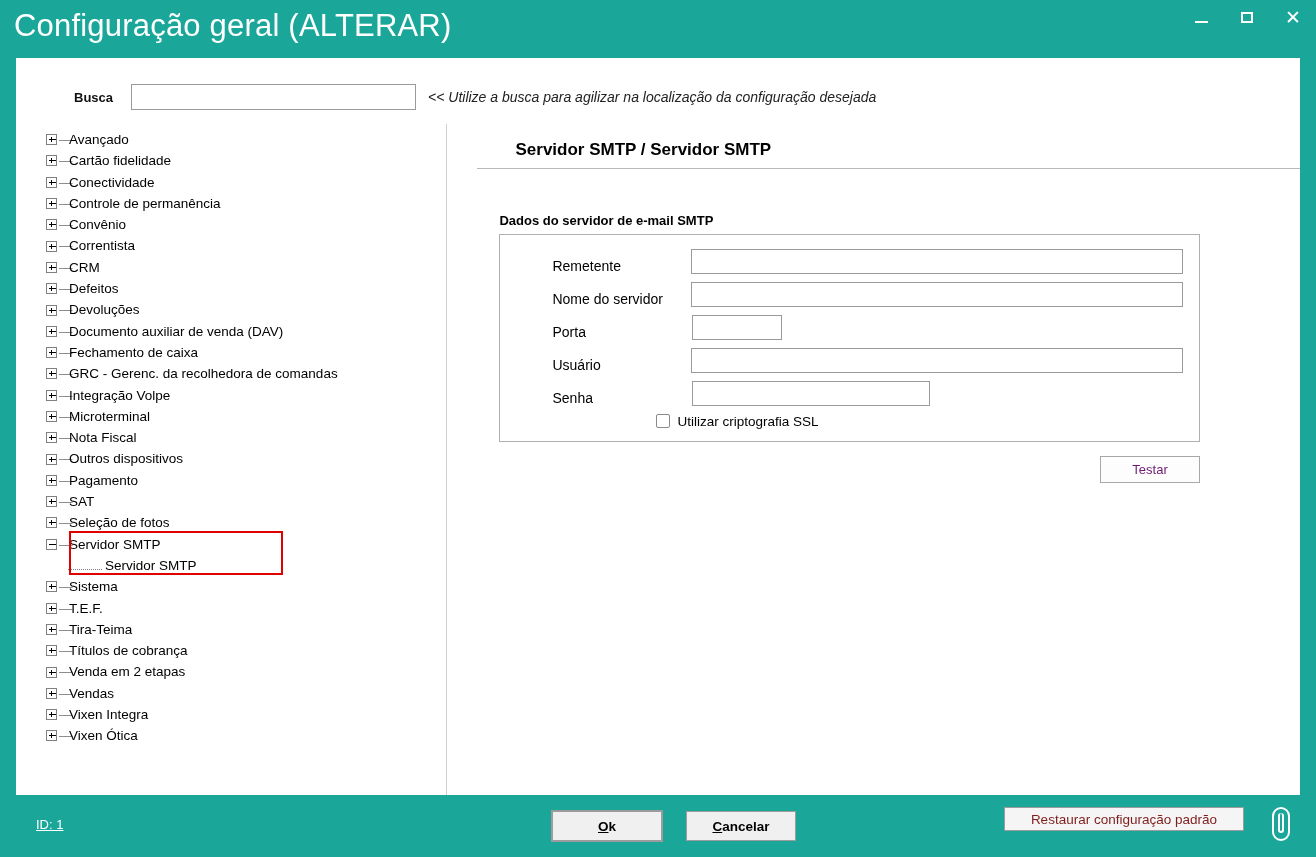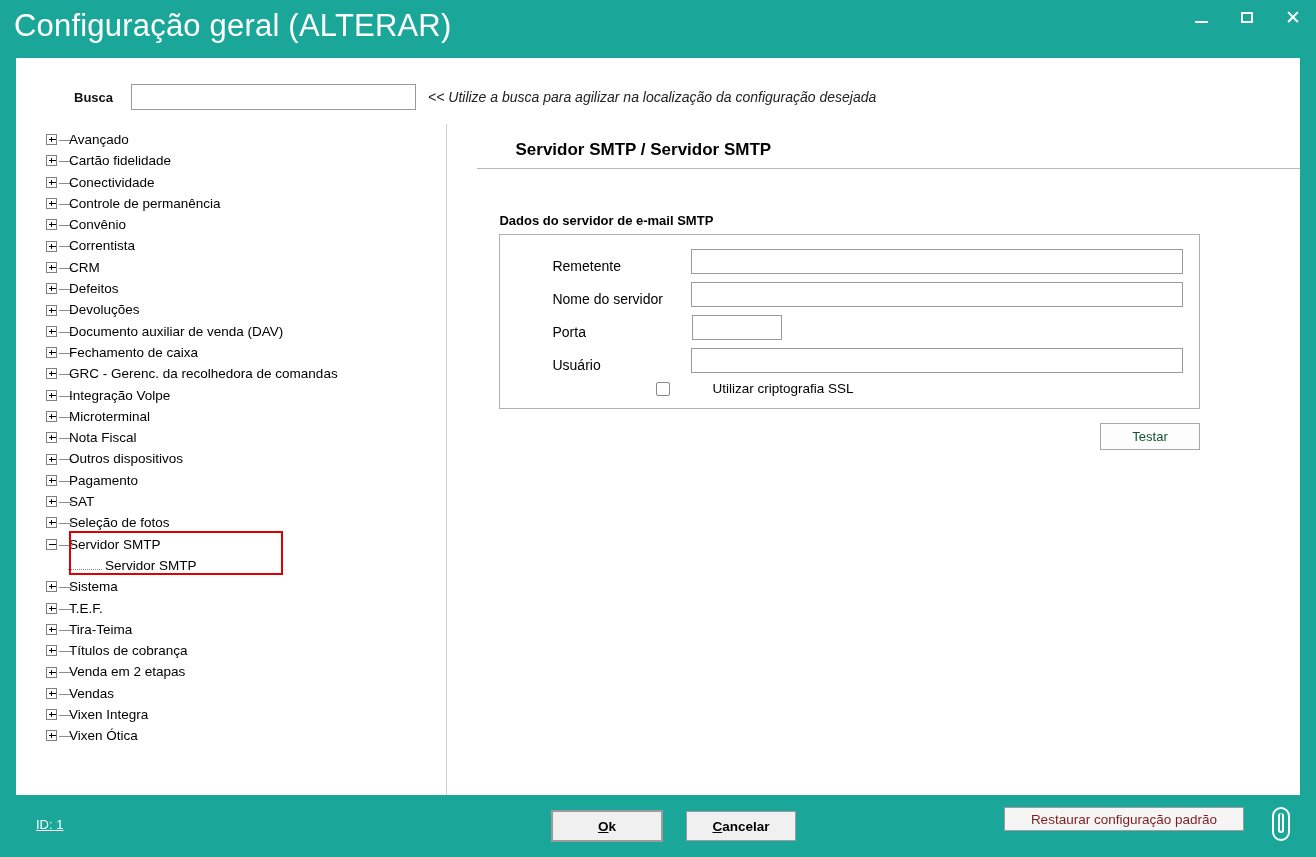--- a/index.html
+++ b/index.html
@@ -226,24 +226,23 @@
     background: #fff;
     font-size: 13px;
     padding: 2px 4px;
     font-family: "Liberation Sans", sans-serif;
   }
   .w-wide { width: 496px; }
   .w-small { width: 90px; }
   .w-mid { width: 238px; }
   .check-row {
     display: flex;
-    align-items: flex-end;
+    align-items: flex-start;
     margin-top: 6px;
     padding-left: 140px;
-    gap: 35px;
   }
   .checkbox {
     width: 14px; height: 14px;
     border: 1px solid #8a8a8a;
     border-radius: 2px;
     background: #fff;
     margin-right: 7px;
     flex: 0 0 auto;
   }
   .check-label { font-size: 13.5px; color: #000; }
@@ -251,21 +250,21 @@
     display: flex;
     justify-content: flex-end;
     margin-top: 14px;
     margin-right: 100px;
   }
   .btn {
     background: #fdfdfd;
     border: 1px solid #a8a8a8;
     font-size: 13px;
     font-family: "Liberation Sans", sans-serif;
-    color: #14532d;
+    color: #701a75;
     height: 27px;
     min-width: 100px;
     cursor: default;
   }
   
   .footer {
     flex: 0 0 auto;
     height: 62px;
     position: relative;
   }
@@ -526,20 +525,24 @@
                 <input type="text" class="field-input w-wide" style="">
               </div>
               <div class="field-row">
                 <div class="field-label">Porta</div>
                 <input type="text" class="field-input w-small" style="">
               </div>
               <div class="field-row">
                 <div class="field-label">Usuário</div>
                 <input type="text" class="field-input w-wide" style="">
               </div>
+              <div class="field-row">
+                <div class="field-label">Senha</div>
+                <input type="text" class="field-input w-mid" style="">
+              </div>
             </div>
           <div class="check-row">
             <span class="checkbox"></span>
             <span class="check-label">Utilizar criptografia SSL</span>
           </div>
         </div>
 
         <div class="test-row">
           <button class="btn">Testar</button>
         </div>

